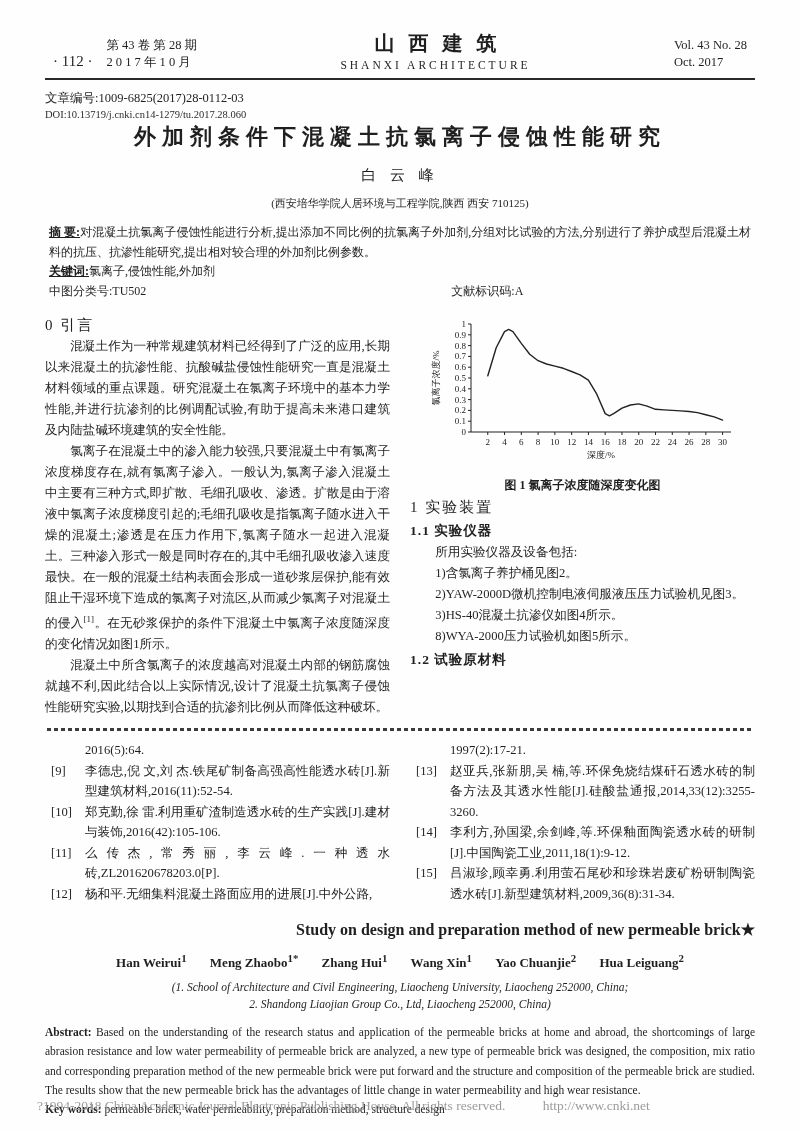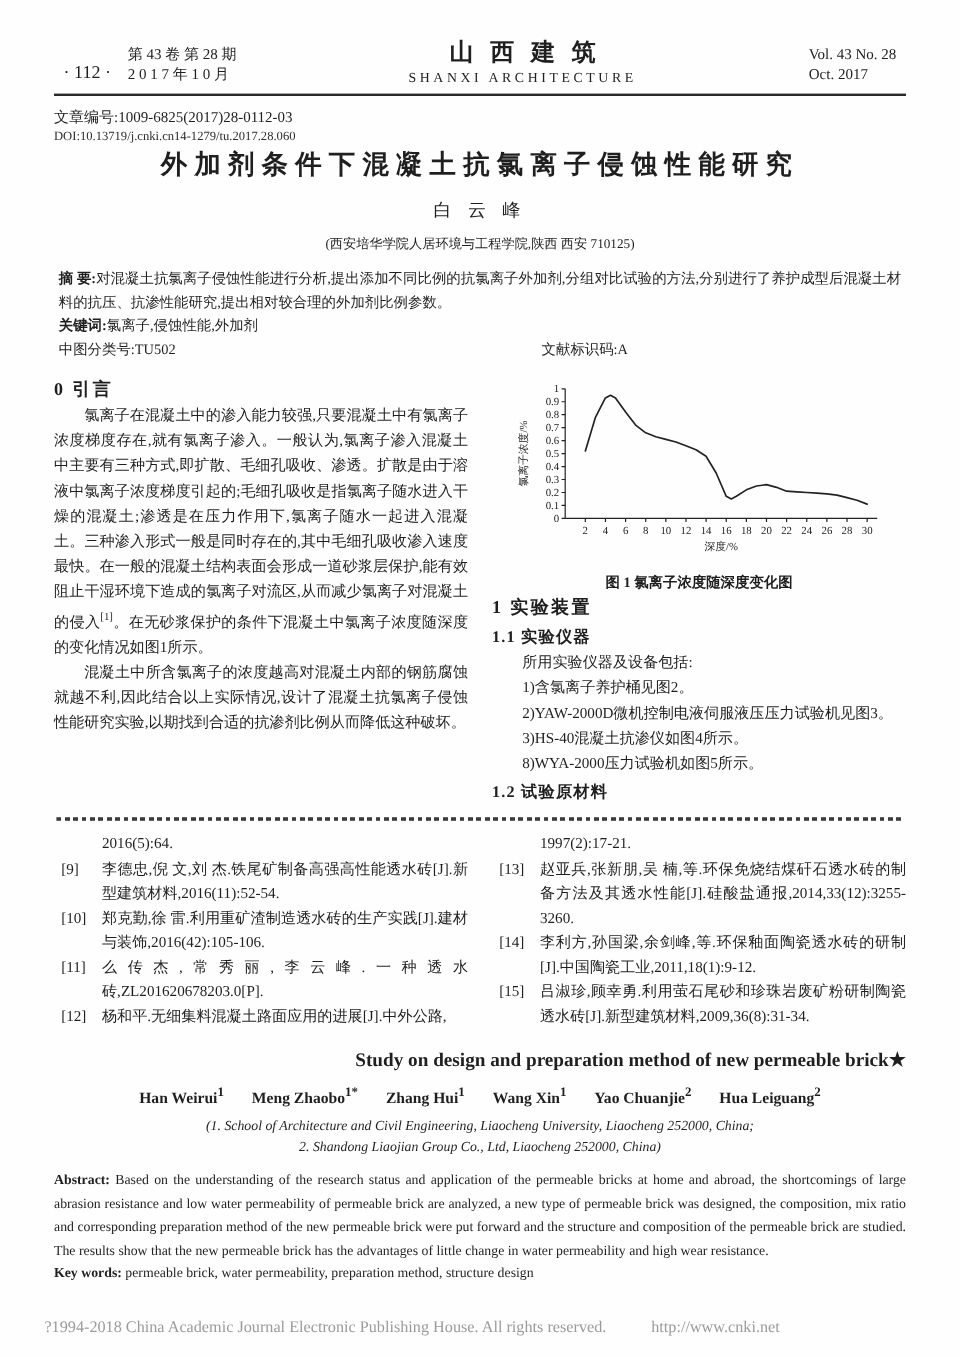--- a/index.html
+++ b/index.html
@@ -26,29 +26,29 @@
   .meta { margin-top:10px; font-size:12.5px; line-height:17px; }
   .doi  { font-size:10.5px; color:#2b2b2b; margin-top:2px; }
 
   
   .title { text-align:center; font-size:22px; font-weight:bold; letter-spacing:6px; margin-top:2px; }
   .author { text-align:center; font-size:15px; letter-spacing:5px; margin-top:14px; }
   .affil { text-align:center; font-size:11px; margin-top:11px; }
 
   
   .abs { margin-top:12px; font-size:12px; line-height:19.5px; text-align:justify; padding:0 4px; }
-  .abs b, .kw b { font-weight:bold; }
+  .abs b, .kw b { font-weight:bold;text-decoration:underline; }
   .kw { font-size:12px; margin-top:1px; padding:0 4px; }
   .clc-row { display:flex; font-size:12px; margin-top:3px; padding:0 4px; }
   .clc-row .code { margin-left:305px; }
 
   
   .cols { display:flex; gap:20px; margin-top:14px; }
   .col { width:345px; font-size:12.6px; line-height:21px; text-align:justify; }
-  h2.sec { font-size:15px; font-weight:bold; letter-spacing:2px; line-height:22px; }
+  h2.sec { font-size:15px; font-weight:normal; letter-spacing:2px; line-height:22px; }
   h3.sub { font-size:13.5px; font-weight:bold; letter-spacing:1px; line-height:22px; margin-top:2px; }
   .p { text-indent:2em; }
   .listline { padding-left:2em; }
   sup.cite { font-size:9px; }
 
   
   .figbox { text-align:center; padding-top:2px; }
   .figcap { font-size:12px; font-weight:bold; margin-top:2px; }
 
   
@@ -116,20 +116,21 @@
       <b>关键词:</b><span>氯离子,侵蚀性能,外加剂</span>
     </div>
     <div class="clc-row">
       <span>中图分类号:TU502</span>
       <span class="code">文献标识码:A</span>
     </div>
 
     <div class="cols">
       <div class="col">
         <h2 class="sec">0  引言</h2>
+        <div class="p">混凝土作为一种常规建筑材料已经得到了广泛的应用,长期以来混凝土的抗渗性能、抗酸碱盐侵蚀性能研究一直是混凝土材料领域的重点课题。研究混凝土在氯离子环境中的基本力学性能,并进行抗渗剂的比例调配试验,有助于提高未来港口建筑及内陆盐碱环境建筑的安全性能。</div>
         <div class="p"><span>氯离子在混凝土中的渗入能力较强,只要混凝土中有氯离子浓度梯度存在,就有氯离子渗入。一般认为,氯离子渗入混凝土中主要有三种方式,即扩散、毛细孔吸收、渗透。扩散是由于溶液中氯离子浓度梯度引起的;毛细孔吸收是指氯离子随水进入干燥的混凝土;渗透是在压力作用下,氯离子随水一起进入混凝土。三种渗入形式一般是同时存在的,其中毛细孔吸收渗入速度最快。在一般的混凝土结构表面会形成一道砂浆层保护,能有效阻止干湿环境下造成的氯离子对流区,从而减少氯离子对混凝土的侵入</span><sup class="cite">[1]</sup><span>。在无砂浆保护的条件下混凝土中氯离子浓度随深度的变化情况如图1所示。</span></div>
         <div class="p">混凝土中所含氯离子的浓度越高对混凝土内部的钢筋腐蚀就越不利,因此结合以上实际情况,设计了混凝土抗氯离子侵蚀性能研究实验,以期找到合适的抗渗剂比例从而降低这种破坏。</div>
       </div>
 
       <div class="col">
         <div class="figbox">
           <svg id="fig1-svg" width="312" height="150">
               <line x1="44" y1="8" x2="44" y2="116" stroke="#222" stroke-width="1"></line>
               <line x1="44" y1="116" x2="304" y2="116" stroke="#222" stroke-width="1"></line>
               <line x1="41" y1="116" x2="44" y2="116" stroke="#222" stroke-width="1"></line>

